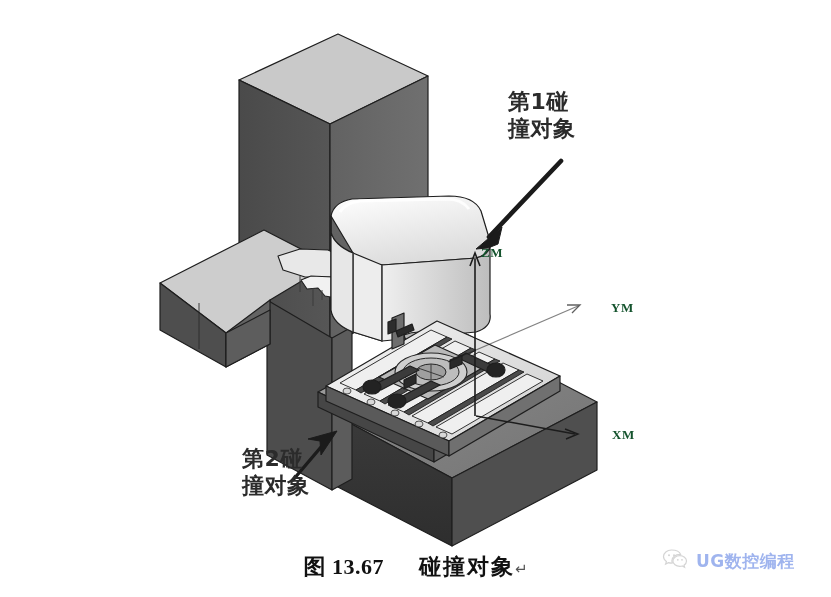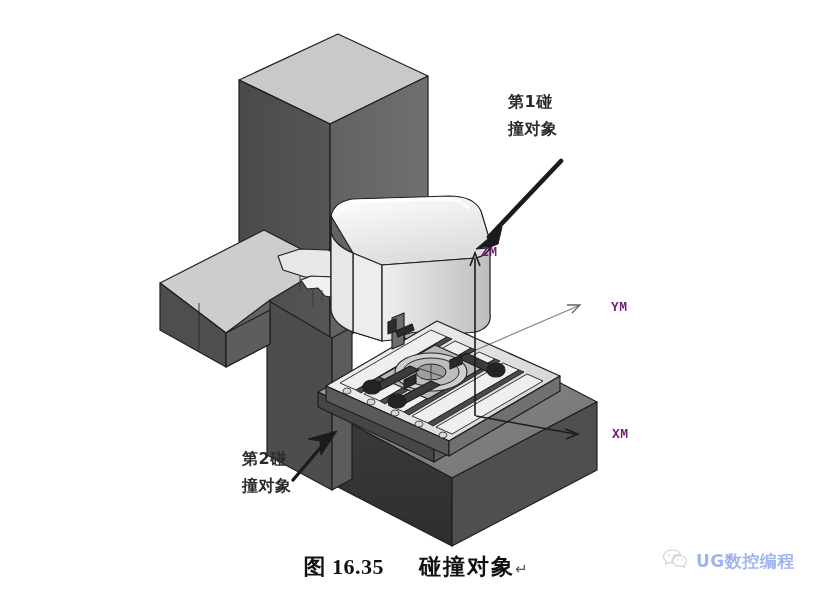--- a/index.html
+++ b/index.html
@@ -19,36 +19,36 @@
     position: absolute;
     left: 0;
     top: 0;
     width: 831px;
     height: 597px;
   }
   .anno-label {
     position: absolute;
     font-family: "DejaVu Sans", sans-serif;
     font-weight: 700;
-    font-size: 16px;
+    font-size: 22px;
     line-height: 27px;
     color: #2b2b2b;
     letter-spacing: 0.5px;
     white-space: pre-line;
     text-align: left;
   }
   #label-obj1 { left: 508px; top: 88px; }
   #label-obj2 { left: 210px; top: 445px; margin-left: 32px; }
 
   .axis-label {
     position: absolute;
-    font-family: Liberation Mono, monospace;
+    font-family: Liberation Serif, serif;
     font-weight: 700;
     font-size: 13px;
-    color: #701a75;
+    color: #14532d;
     letter-spacing: 0.5px;
   }
   #axis-zm { left: 481px; top: 245px; }
   #axis-ym { left: 611px; top: 300px; }
   #axis-xm { left: 612px; top: 427px; }
 
   #figure-caption {
     position: absolute;
     left: 0;
     top: 552px;
@@ -307,21 +307,21 @@
 <div class="anno-label" id="label-obj2">第2碰
 撞对象</div>
 
 <div class="axis-label" id="axis-zm">ZM</div>
 
 <div class="axis-label" id="axis-ym">YM</div>
 
 <div class="axis-label" id="axis-xm">XM</div>
 
 <div id="figure-caption">
-  <span class="cap-num">图 16.35</span><span class="cap-title">碰撞对象</span><span class="cap-pilcrow">↵</span>
+  <span class="cap-num">图 13.67</span><span class="cap-title">碰撞对象</span><span class="cap-pilcrow">↵</span>
 </div>
 
 <div id="watermark">
   <span>
     <svg width="26" height="22" viewBox="0 0 26 22" xmlns="http://www.w3.org/2000/svg">
       <path d="M9.5 2C5 2 1.5 5 1.5 8.6c0 2 1.1 3.8 2.9 5L3.6 16l2.8-1.4c1 .3 2 .5 3.1.5
                .3 0 .6 0 .9-.1C10 14 9.9 13.4 9.9 12.8 9.9 9.2 13.4 6.4 17.7 6.4c.3 0 .6 0 .9.1
                C17.7 3.8 14 2 9.5 2z" fill="none" stroke="#9a9a9a" stroke-width="1.2"></path>
       <circle cx="7" cy="7.2" r="1" fill="#9a9a9a"></circle>
       <circle cx="12" cy="7.2" r="1" fill="#9a9a9a"></circle>

